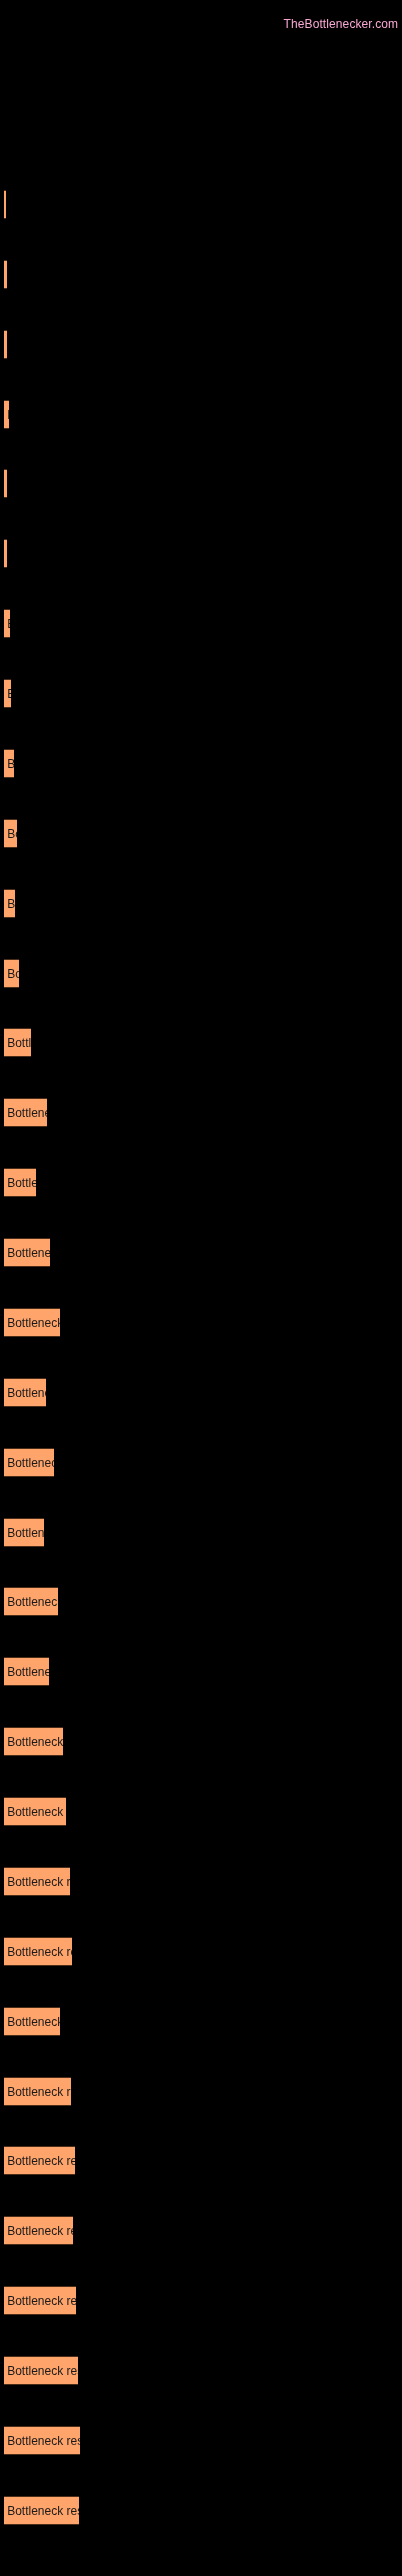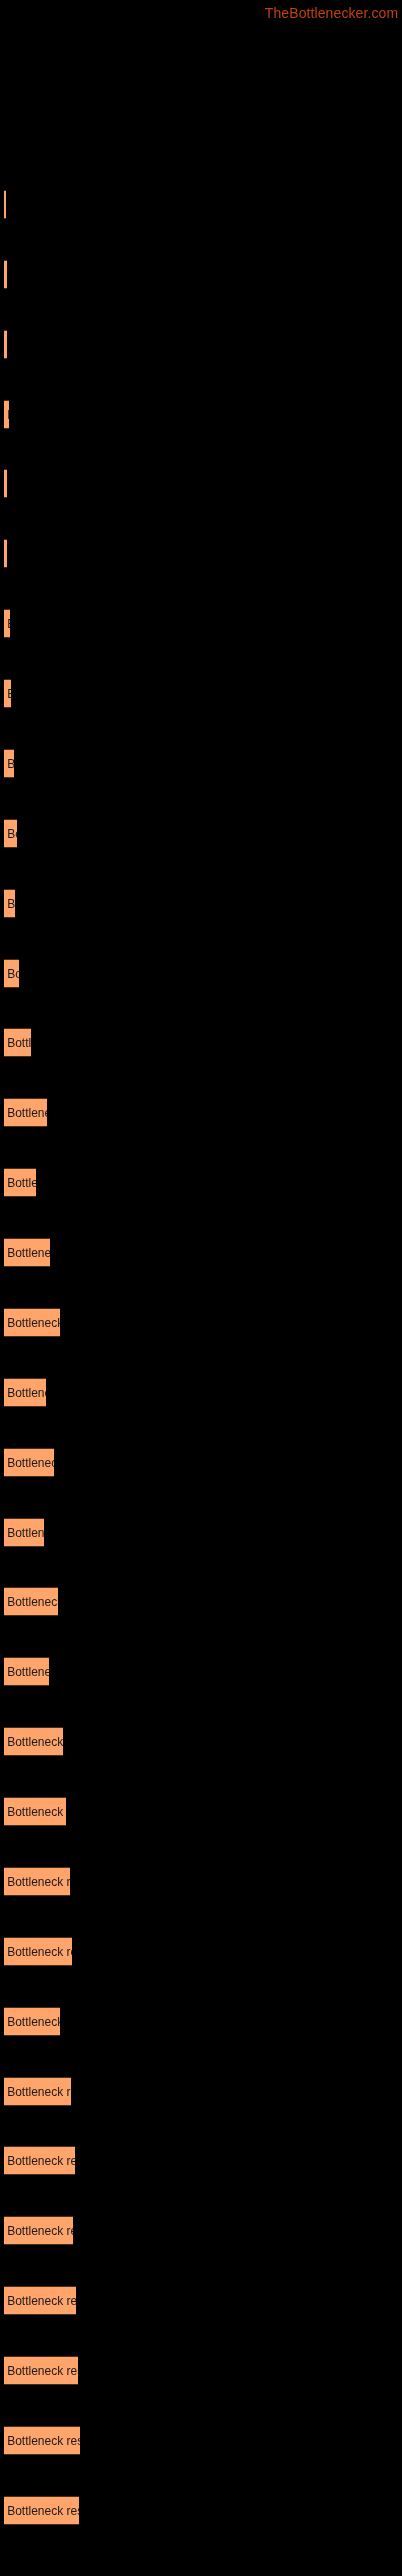--- a/index.html
+++ b/index.html
@@ -10,25 +10,25 @@
   body {
     width: 403px;
     height: 2576px;
     position: relative;
     font-family: "Liberation Sans", sans-serif;
     overflow: hidden;
   }
 
   .site-title {
     position: absolute;
-    top: 0px;
+    top: 11px;
     right: 4.8px;
-    font-size: 14px;
+    font-size: 12px;
     line-height: 27px;
-    color: #c2410c;
+    color: #f9a8d4;
     letter-spacing: 0.1px;
     white-space: nowrap;
     font-family: "Liberation Sans", sans-serif;
   }
 
   .chart {
     position: absolute;
     left: 0;
     top: 0;
     width: 403px;

